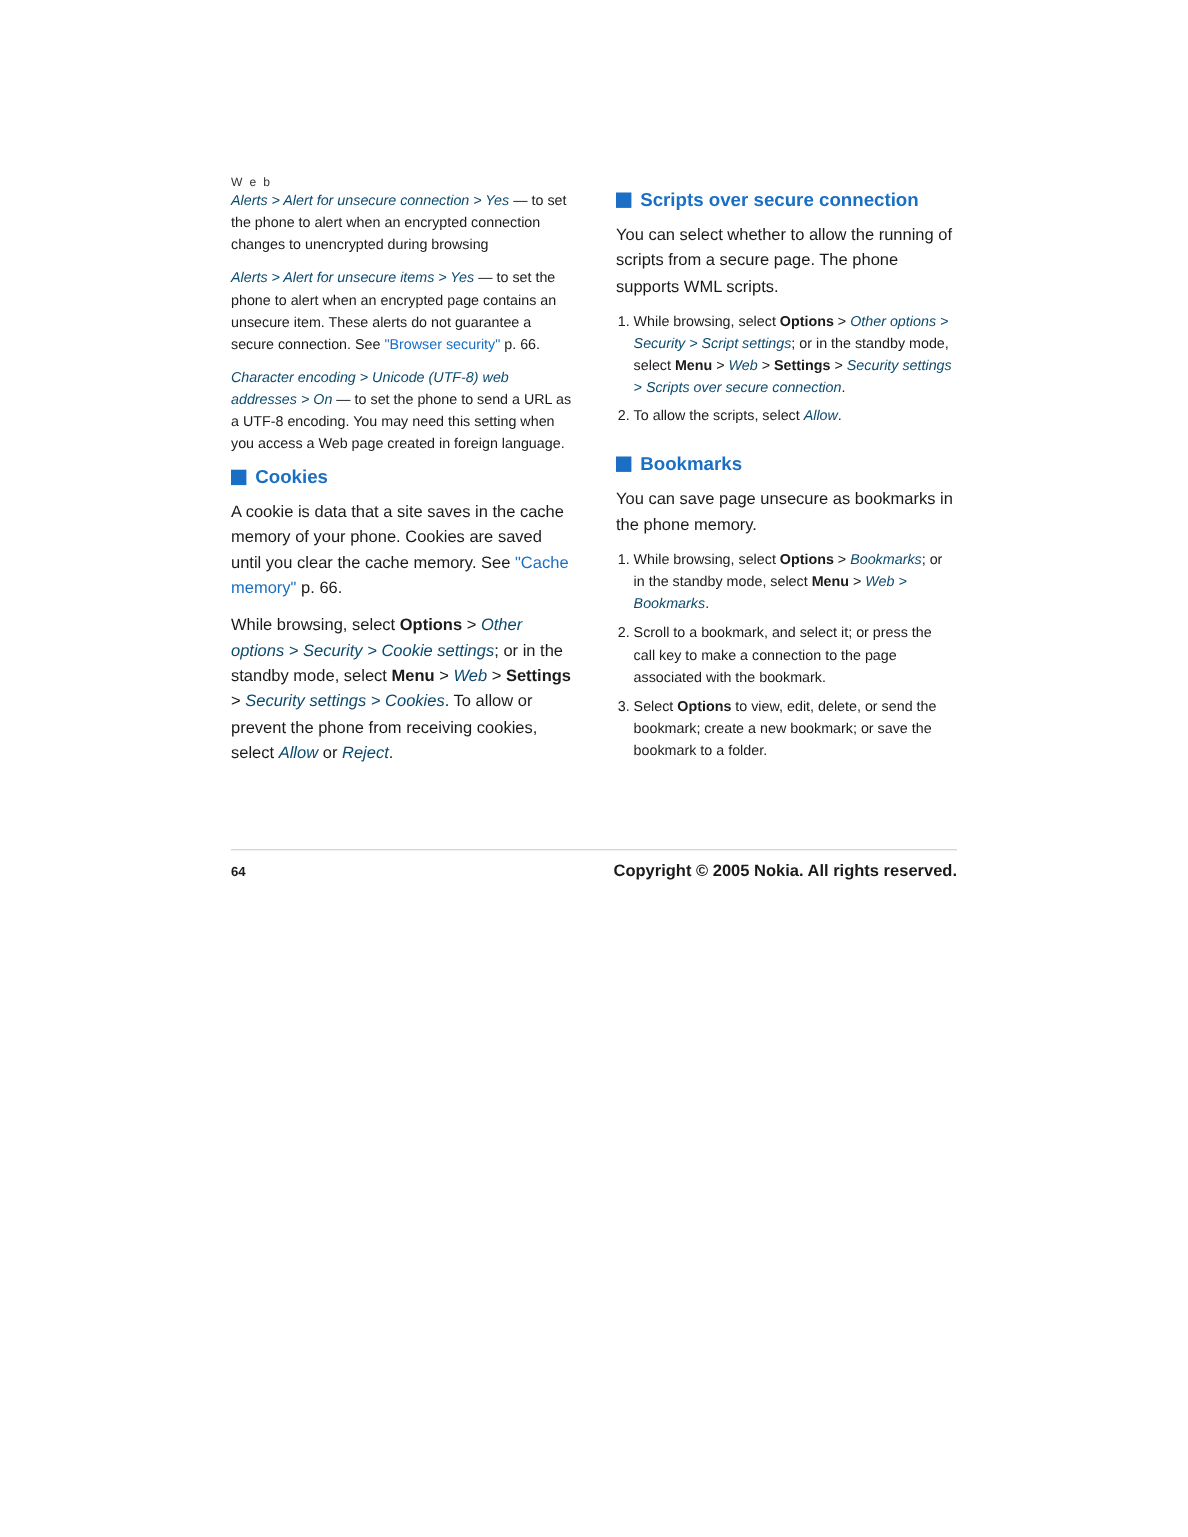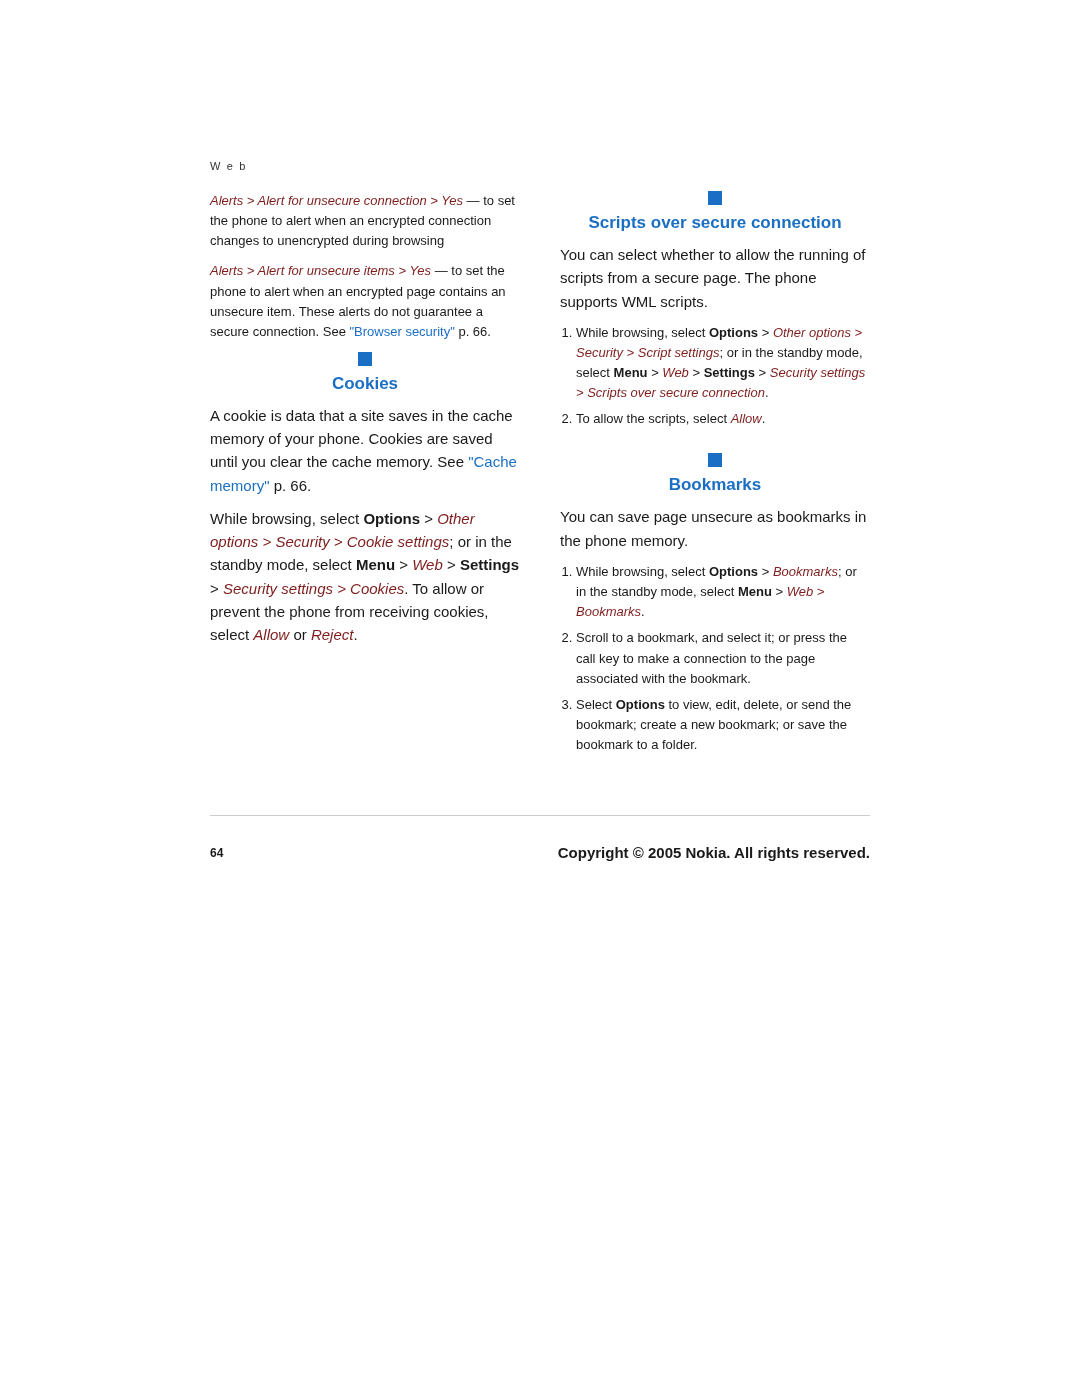--- a/index.html
+++ b/index.html
@@ -24,40 +24,40 @@
       width: 780px;
       margin: 0 auto;
       padding: 160px 60px 80px 60px;
       position: relative;
     }
 
     .section-label {
       font-size: 11px;
       letter-spacing: 0.15em;
       color: #333;
-      margin-bottom: 19px;
+      margin-bottom: 0;
     }
 
     .two-col {
       display: flex;
       gap: 40px;
     }
 
     .col-left {
       flex: 1;
       max-width: 320px;
     }
 
     .col-right {
       flex: 1;
       max-width: 320px;
     }
 
     .italic-link {
-      color: #7f1d1d;
+      color: #0c4a6e;
       font-style: italic;
       text-decoration: none;
       text-align: center;
     }
 
     .blue-link {
       color: #1a6fc4;
       text-decoration: none;
     }
 
@@ -79,21 +79,20 @@
     }
 
     .section-heading {
       font-size: 17px;
       font-weight: bold;
       color: #1a6fc4;
       margin-bottom: 10px;
       display: flex;
       align-items: center;
       gap: 8px;
-      flex-direction: column;
     }
 
     .section-heading-square {
       display: inline-block;
       width: 14px;
       height: 14px;
       background-color: #1a6fc4;
       flex-shrink: 0;
     }
 
@@ -110,22 +109,22 @@
       font-size: 13px;
       line-height: 1.55;
       color: #1a1a1a;
       margin-bottom: 6px;
     }
 
     .footer {
       display: flex;
       justify-content: space-between;
       align-items: center;
-      margin-top: 36px;
-      padding-top: 28px;
+      margin-top: 52px;
+      padding-top: 10px;
       border-top: 1px solid #ccc;
     }
 
     .footer-page-num {
       font-size: 12px;
       font-weight: bold;
       color: #1a1a1a;
     }
 
     .footer-copyright {
@@ -153,20 +152,26 @@
       </div>
 
       <div class="italic-block">
         <p class="body-text">
           <a class="italic-link" href="#">Alerts &gt; Alert for unsecure items &gt; Yes</a>
           <span> — to set the phone to alert when an encrypted page contains an unsecure item. These alerts do not guarantee a secure connection. See </span><a class="blue-link" href="#">"Browser security"</a><span> p. 66.</span>
         </p>
       </div>
 
 
+      <div class="italic-block">
+        <p class="body-text">
+          <a class="italic-link" href="#">Character encoding &gt; Unicode (UTF-8) web addresses &gt; On</a>
+          <span> — to set the phone to send a URL as a UTF-8 encoding. You may need this setting when you access a Web page created in foreign language.</span>
+        </p>
+      </div>
 
       <div class="section-block">
         <div class="section-heading">
           <span class="section-heading-square"></span>
           <span>Cookies</span>
         </div>
 
         <p class="body-text">
           <span>A cookie is data that a site saves in the cache memory of your phone. Cookies are saved until you clear the cache memory. See </span><a class="blue-link" href="#">"Cache memory"</a><span> p. 66.</span>
         </p>

